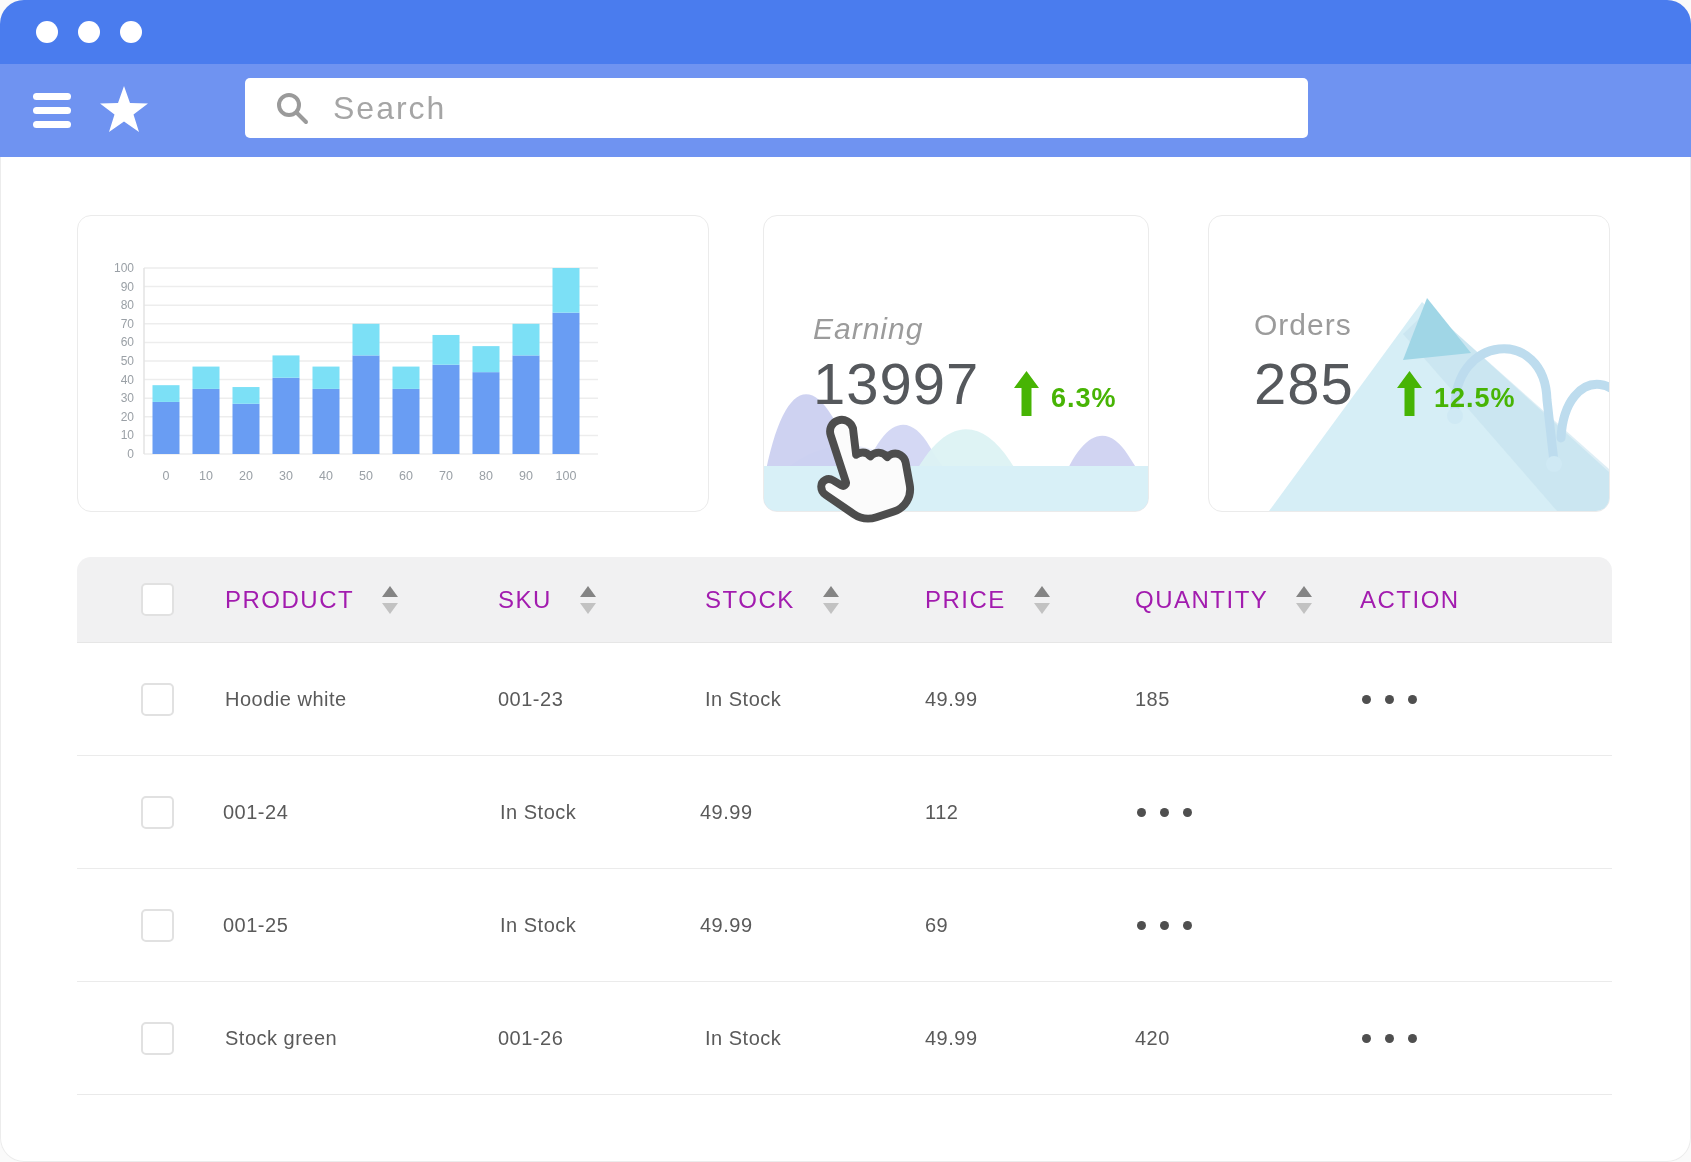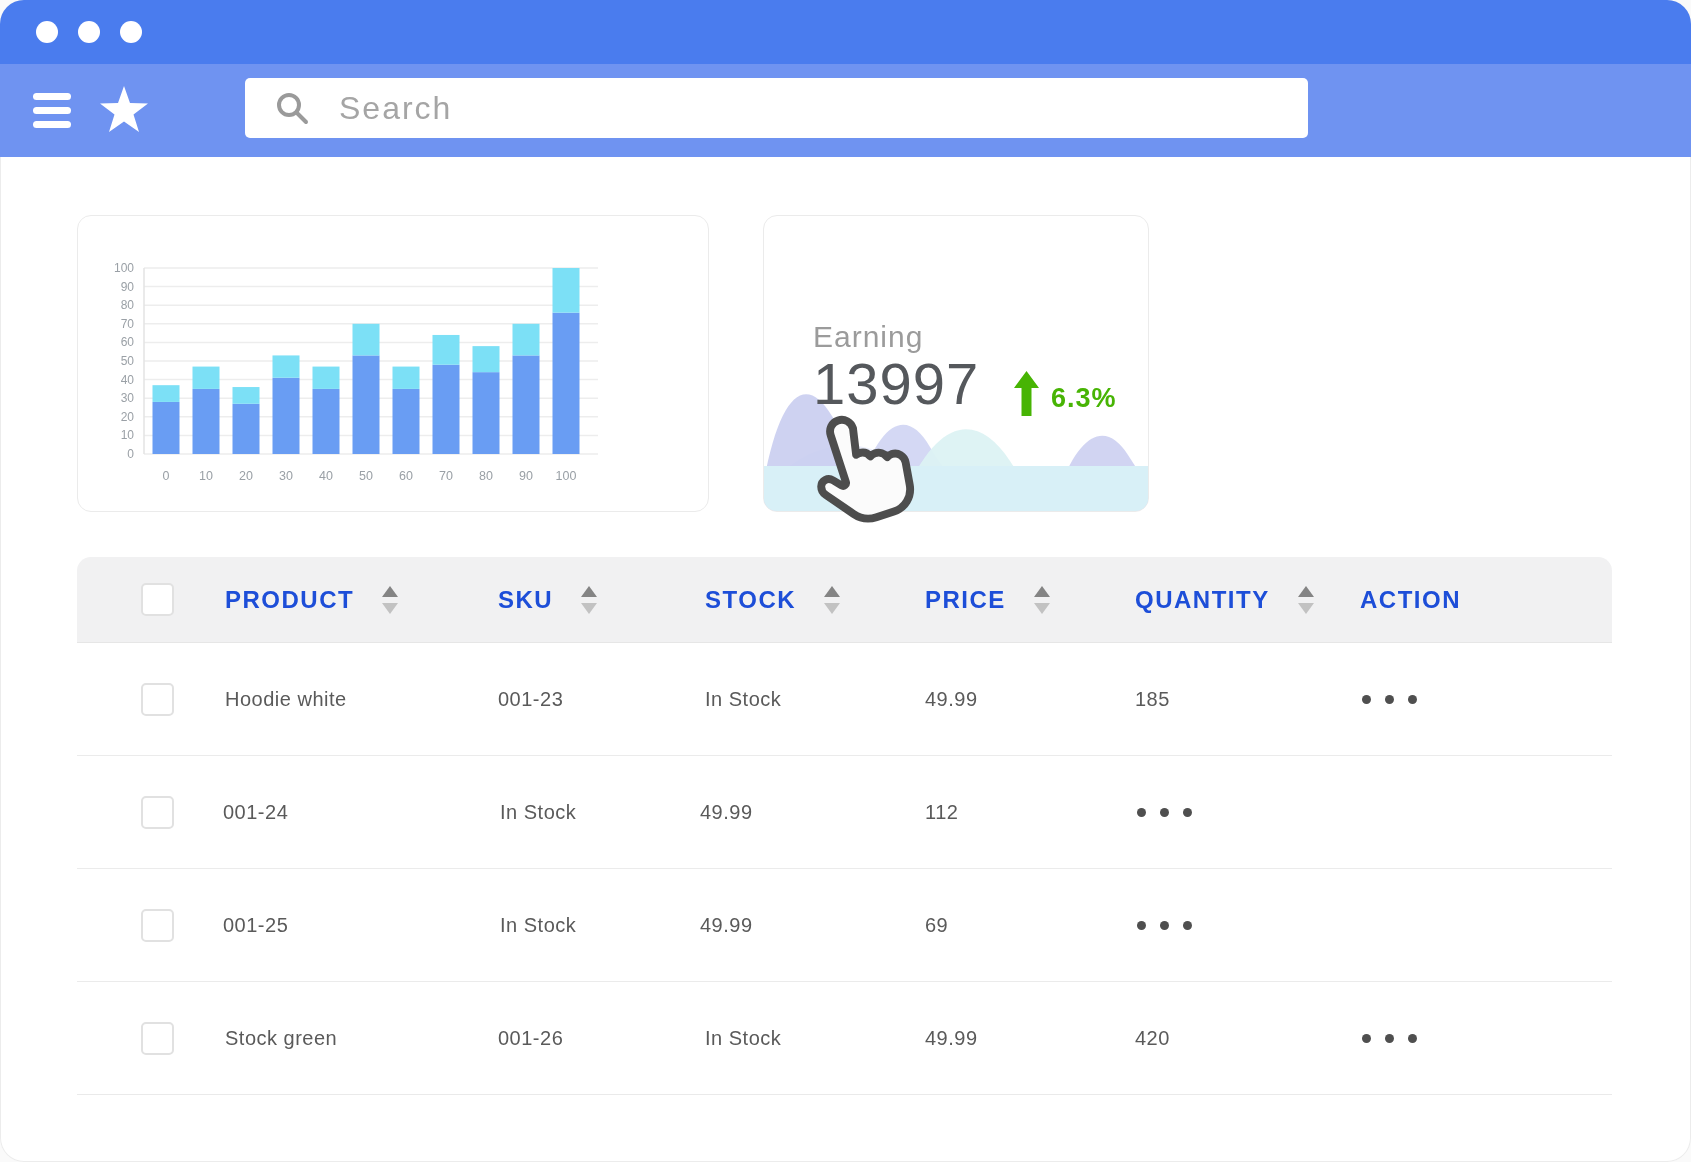--- a/index.html
+++ b/index.html
@@ -13,21 +13,21 @@
   .titlebar{position:absolute;top:0;left:0;right:0;height:64px;}
   .dots{position:absolute;left:36px;top:21px;display:flex;gap:20px;}
   .dot{width:22px;height:22px;border-radius:50%;background:#ffffff;}
   .navbar{position:absolute;top:64px;left:0;right:0;height:93px;}
   .hamburger{position:absolute;left:33px;top:29px;width:38px;display:flex;flex-direction:column;gap:7px;cursor:pointer;}
   .hamburger span{display:block;height:7px;border-radius:3.5px;background:#fff;}
   .star{position:absolute;left:99px;top:21px;width:50px;height:50px;cursor:pointer;}
   .search{position:absolute;left:245px;top:14px;width:1063px;height:60px;background:#fff;border-radius:5px;
     display:flex;align-items:center;}
   .search svg{margin-left:30px;flex:0 0 auto;}
-  .search input{border:none;outline:none;background:transparent;flex:1;margin-left:28px;
+  .search input{border:none;outline:none;background:transparent;flex:1;margin-left:22px;
     font-family:"Liberation Sans",sans-serif;font-size:32px;color:#8d8d8d;letter-spacing:2px;}
   .search input::placeholder{color:#a5a5a5;}
   
   .card{position:absolute;top:215px;height:297px;background:#fff;border:1px solid #ebebeb;border-radius:14px;
     overflow:hidden;box-sizing:border-box;}
   .card-chart{left:77px;width:632px;}
   .card-earning{left:763px;width:386px;}
   .card-orders{left:1208px;width:402px;}
   .stat-label{position:absolute;font-size:30px;color:#9b9b9b;letter-spacing:1px;z-index:2;}
   .stat-value{position:absolute;font-size:58px;color:#55585c;letter-spacing:1px;z-index:2;}
@@ -43,21 +43,21 @@
   .t-body-row{height:112px;background:#fff;}
   .t-body-row + .t-body-row{border-top:1px solid #ebebeb;}
   .cell{display:flex;align-items:center;}
   .cell.check{padding-left:64px;}
   .cell.c1{padding-left:28px;}
   .cell.c2{padding-left:26px;}
   .cell.c3{padding-left:28px;}
   .cell.c4{padding-left:23px;}
   .cell.c5{padding-left:23px;}
   .cell.c6{padding-left:23px;}
-  .th-label{font-size:24px;font-weight:bold;color:#1d4ed8;letter-spacing:1.5px;text-align:right;}
+  .th-label{font-size:24px;font-weight:normal;color:#a21caf;letter-spacing:1.5px;text-align:right;}
   .sort{display:flex;flex-direction:column;gap:6px;margin-left:28px;cursor:pointer;}
   .tri-up{width:0;height:0;border-left:8px solid transparent;border-right:8px solid transparent;border-bottom:11px solid #848484;}
   .tri-down{width:0;height:0;border-left:8px solid transparent;border-right:8px solid transparent;border-top:11px solid #c2c2c2;}
   .checkbox{width:29px;height:29px;border:2px solid #e1e1e1;border-radius:5px;background:#fff;cursor:pointer;}
   .cell-text{font-size:20px;color:#5a5a5a;letter-spacing:0.5px;}
   .action-dots{display:flex;gap:14px;cursor:pointer;padding:6px 2px;}
   .action-dots i{width:9px;height:9px;border-radius:50%;background:#4f4f4f;}
 </style>
 </head>
 <body>
@@ -154,30 +154,49 @@
   <div class="card card-earning">
     <svg class="bg-art" width="384" height="210" viewBox="0 0 384 210">
       <path d="M0,190 C40,140 95,132 135,162 C175,192 205,192 235,177 C265,162 305,160 345,180 L384,196 L384,210 L0,210 Z" fill="#e4e8f8" opacity="0.75"></path>
       <path d="M0,180 C16,92 42,72 68,115 C90,152 106,168 126,180 L126,210 L0,210 Z" fill="#c9cdf0" opacity="0.9"></path>
       <path d="M96,182 C118,118 144,108 166,146 C181,172 192,180 204,184 L204,210 L96,210 Z" fill="#cdd1f2" opacity="0.85"></path>
       <path d="M296,186 C318,128 344,122 364,154 C374,170 380,177 384,180 L384,210 L296,210 Z" fill="#c9cdf0" opacity="0.85"></path>
       <path d="M142,190 C176,116 214,112 246,160 C266,192 288,196 310,188 C336,178 360,179 384,192 L384,210 L142,210 Z" fill="#dcf2f3" opacity="0.95"></path>
       <path d="M0,196 C24,168 52,168 80,192 L80,210 L0,210 Z" fill="#dcf2f3" opacity="0.9"></path>
       <rect x="0" y="165" width="384" height="45" fill="#d8f0f7"></rect>
     </svg>
-    <div class="stat-label" style="left:49px;top:104px;">Earning</div>
+    <div class="stat-label" style="left:49px;top:96px;font-style:italic;">Earning</div>
     <div class="stat-value" style="left:49px;top:134px;">13997</div>
     <div class="delta" style="left:250px;top:155px;justify-content:center;">
       <svg width="25" height="45" viewBox="0 0 25 45" style="color: rgb(71, 180, 4);">
         <polygon fill="currentColor" points="12.5,0 25,17 17.5,17 17.5,45 7.5,45 7.5,17 0,17"></polygon>
       </svg>
       <span class="pct" style="color: rgb(71, 180, 4);">6.3%</span>
     </div>
   </div>
 
+  <div class="card card-orders">
+    <svg class="bg-art" width="400" height="295" viewBox="0 0 400 295" style="left:auto;right:0;">
+      <polygon points="60,295 213,86 400,256 400,295" fill="#d6eef6"></polygon>
+      <polygon points="220,93 400,253 400,295 348,295 194,118" fill="#c2e0ed" opacity="0.55"></polygon>
+      <polygon points="194,144 218,82 262,137" fill="#a0d6e6"></polygon>
+      <path d="M246,196 C243,118 336,110 338,184 L345,246" fill="none" stroke="#bddcee" stroke-width="9" stroke-linecap="round"></path>
+      <path d="M352,222 C356,146 428,152 424,232 L412,290" fill="none" stroke="#bddcee" stroke-width="9" stroke-linecap="round"></path>
+      <circle cx="246" cy="200" r="8" fill="#cfe9f4"></circle>
+      <circle cx="345" cy="248" r="8" fill="#cfe9f4"></circle>
+    </svg>
+    <div class="stat-label" style="left:45px;top:92px;">Orders</div>
+    <div class="stat-value" style="left:45px;top:134px;">285</div>
+    <div class="delta" style="left:188px;top:155px;">
+      <svg width="25" height="45" viewBox="0 0 25 45" style="color: rgb(71, 180, 4);">
+        <polygon fill="currentColor" points="12.5,0 25,17 17.5,17 17.5,45 7.5,45 7.5,17 0,17"></polygon>
+      </svg>
+      <span class="pct" style="color: rgb(71, 180, 4);">12.5%</span>
+    </div>
+  </div>
 
   <svg class="hand-cursor" width="118" height="122" viewBox="0 0 104 116">
     <g transform="translate(12,4) rotate(-18 45 58)">
       <path d="M32,5 c-6.5,0 -11,5 -11,11.5 L21,63 c0,2.6 -3.2,3.8 -5,1.8 l-6.2,-7.2 c-3.7,-4.3 -10.5,-3.1 -12.4,2.2 c-1.1,3.1 -0.4,6.5 1.7,9.1 l19.5,25.2 c4.7,6.1 12,9.7 19.7,9.7 l17.5,0 c11.3,0 20.6,-8.2 22.1,-19.5 l2.9,-21.5 c0.8,-6.2 -3.9,-11.6 -10,-11.6 c-1.9,0 -3.6,0.5 -5.1,1.4 c-1.4,-4.1 -5.3,-7 -9.9,-7 c-1.9,0 -3.6,0.5 -5.1,1.4 c-1.5,-3.7 -5.1,-6.2 -9.3,-6.2 c-1.1,0 -2.1,0.2 -3.1,0.5 L43.2,16.5 C43.2,10 38.5,5 32,5 z" fill="#fbfbfb" stroke="#4d4d4d" stroke-width="7.5" stroke-linejoin="round" stroke-linecap="round"></path>
     </g>
   </svg>
 
   <div class="table">
     <div class="t-row t-head">
       <div class="cell check">

